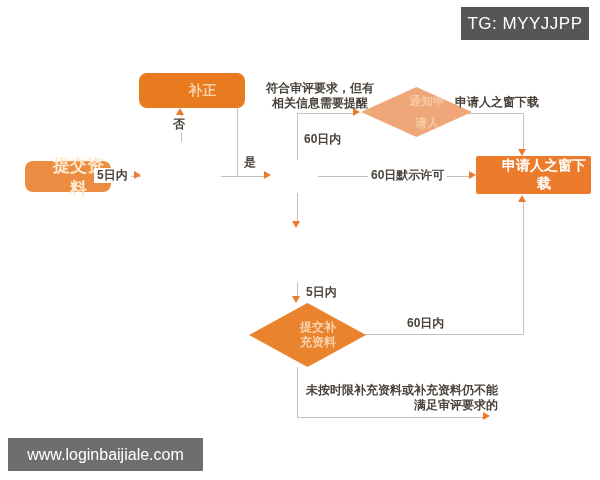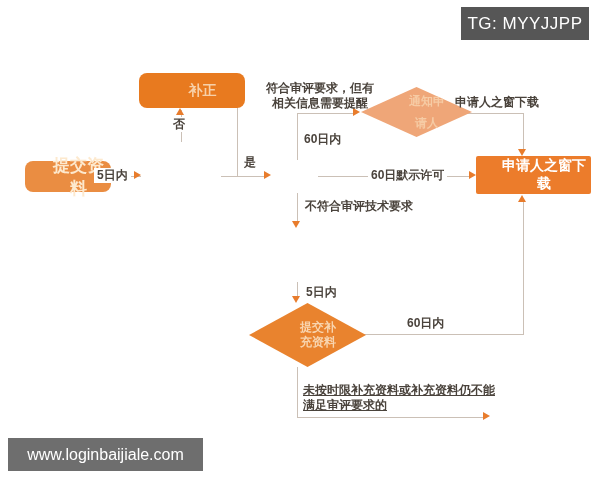--- a/index.html
+++ b/index.html
@@ -49,21 +49,21 @@
   .l-5d1   {left:94px; top:168px;}
   .l-no    {left:170px;top:117px;}
   .l-yes   {left:241px;top:155px;background:transparent;}
   .l-meets {left:256px;top:81px;width:122px;text-align:center;background:transparent;}
   .l-60d1  {left:301px;top:132px;background:transparent;}
   .l-appwin{left:452px;top:95px;background:transparent;}
   .l-tacit {left:368px;top:168px;}
   .l-ntech {left:302px;top:199px;background:transparent;}
   .l-5d2   {left:303px;top:285px;background:transparent;}
   .l-60d2  {left:404px;top:316px;background:transparent;}
-  .l-over  {left:300px;top:383px;width:195px;text-align:left;background:transparent;text-decoration:underline;}
+  .l-over  {left:300px;top:383px;width:195px;text-align:right;background:transparent;}
 </style>
 </head>
 <body>
 
 <div id="canvas">
 
   <div class="badge tg">TG: MYYJJPP</div>
   <div class="badge wm">www.loginbaijiale.com</div>
 
   <div class="eh" style="left:90px;top:175.5px;width:51px;"></div>
@@ -103,19 +103,18 @@
 充资料</div>
 
   <div class="elabel l-5d1">5日内</div>
   <div class="elabel l-no">否</div>
   <div class="elabel l-yes">是</div>
   <div class="elabel l-meets">符合审评要求，但有
 相关信息需要提醒</div>
   <div class="elabel l-60d1">60日内</div>
   <div class="elabel l-appwin">申请人之窗下载</div>
   <div class="elabel l-tacit">60日默示许可</div>
-  <div class="elabel l-ntech">不符合审评技术要求</div>
   <div class="elabel l-5d2">5日内</div>
   <div class="elabel l-60d2">60日内</div>
   <div class="elabel l-over">未按时限补充资料或补充资料仍不能
 满足审评要求的</div>
 
 </div>
 
 </body></html>

